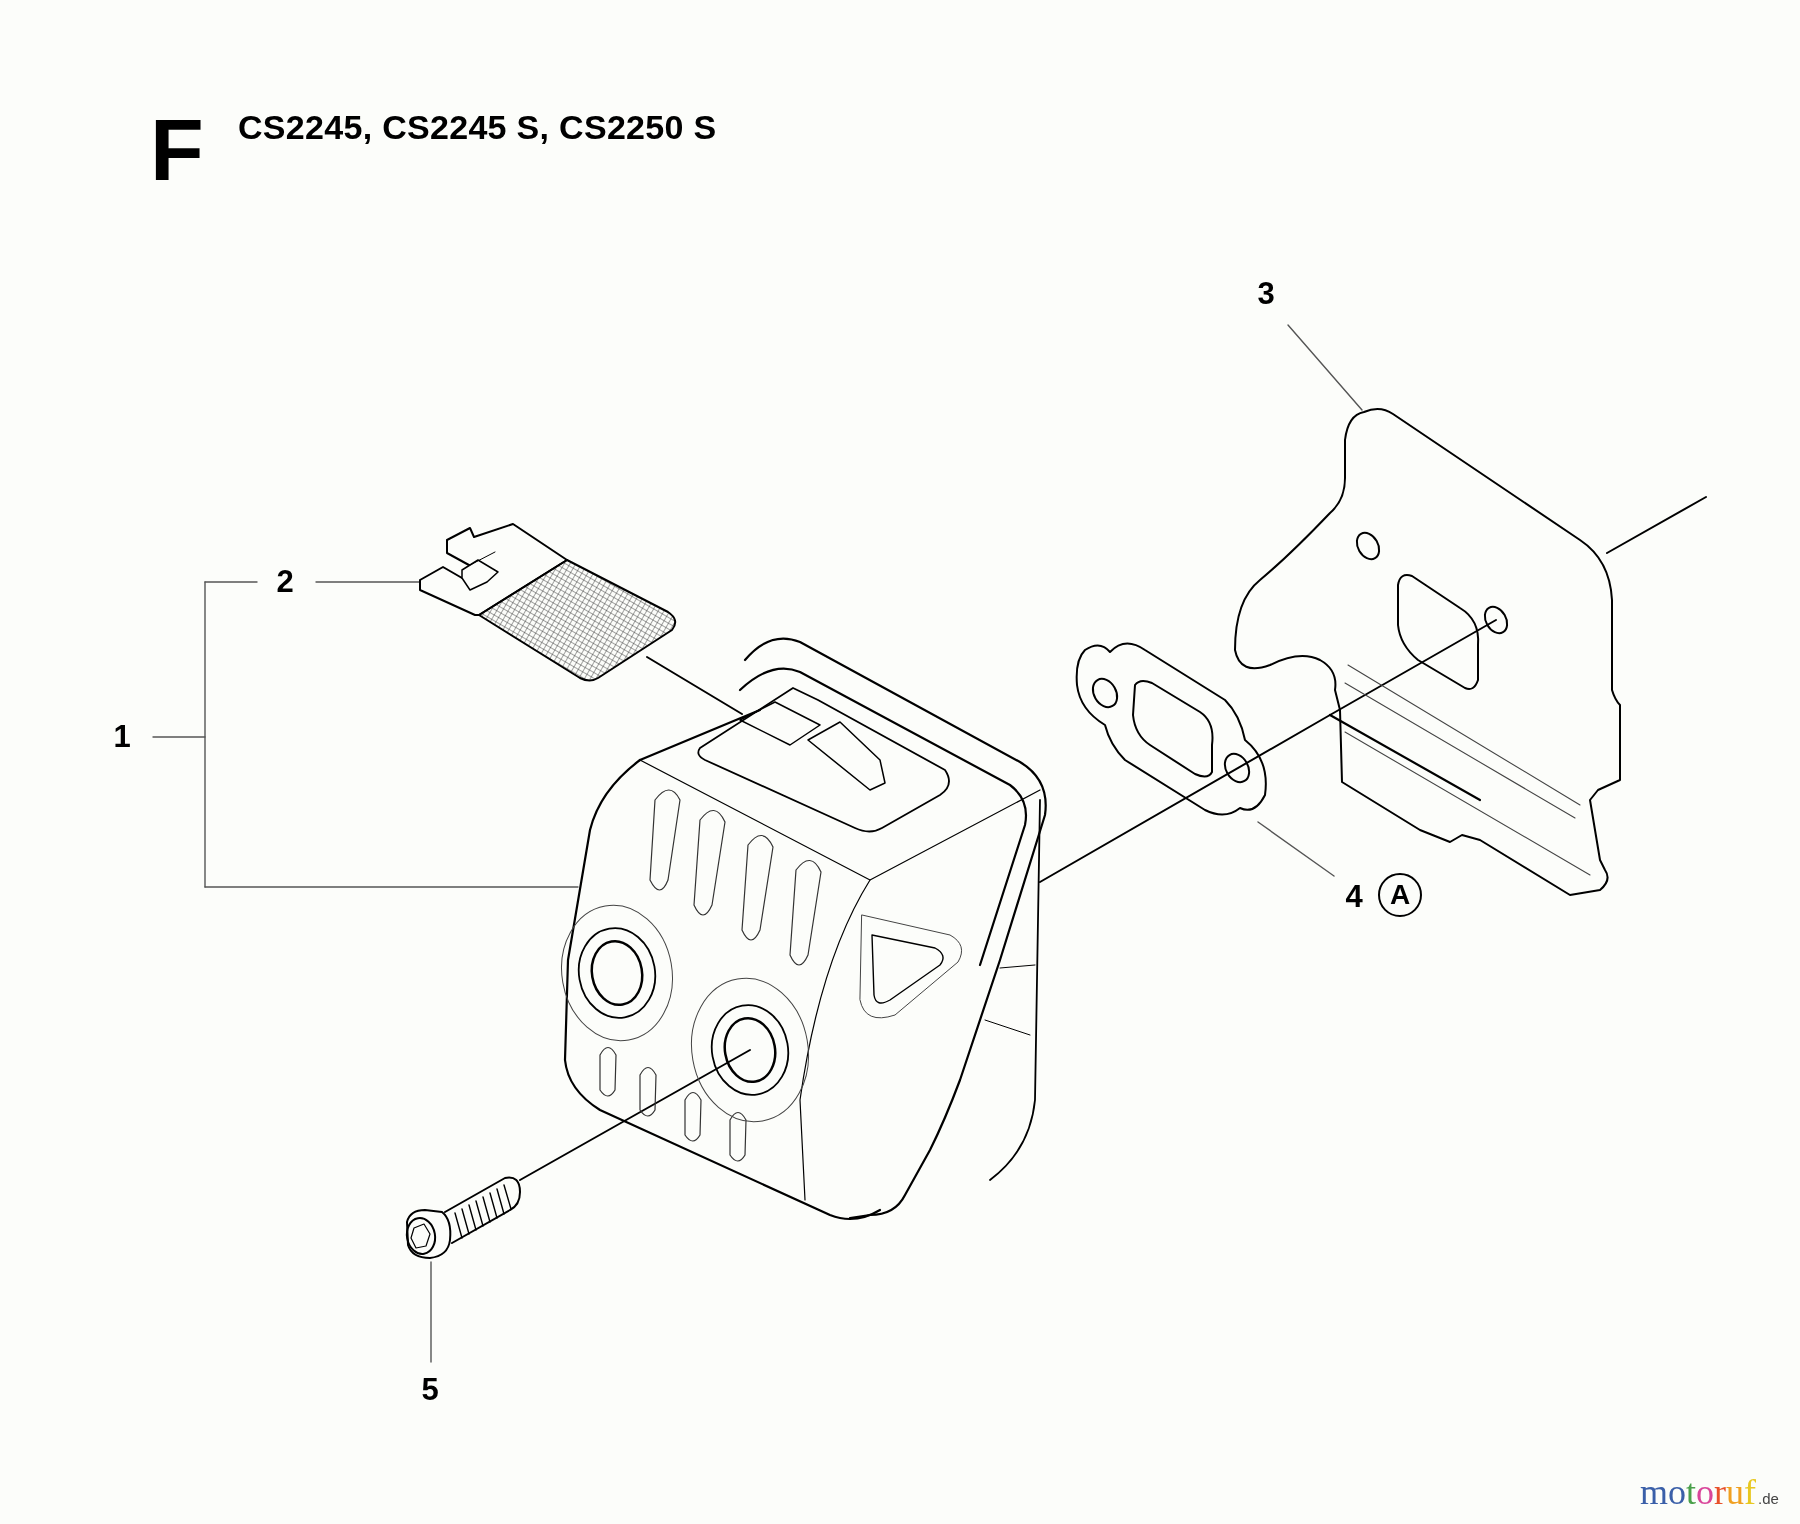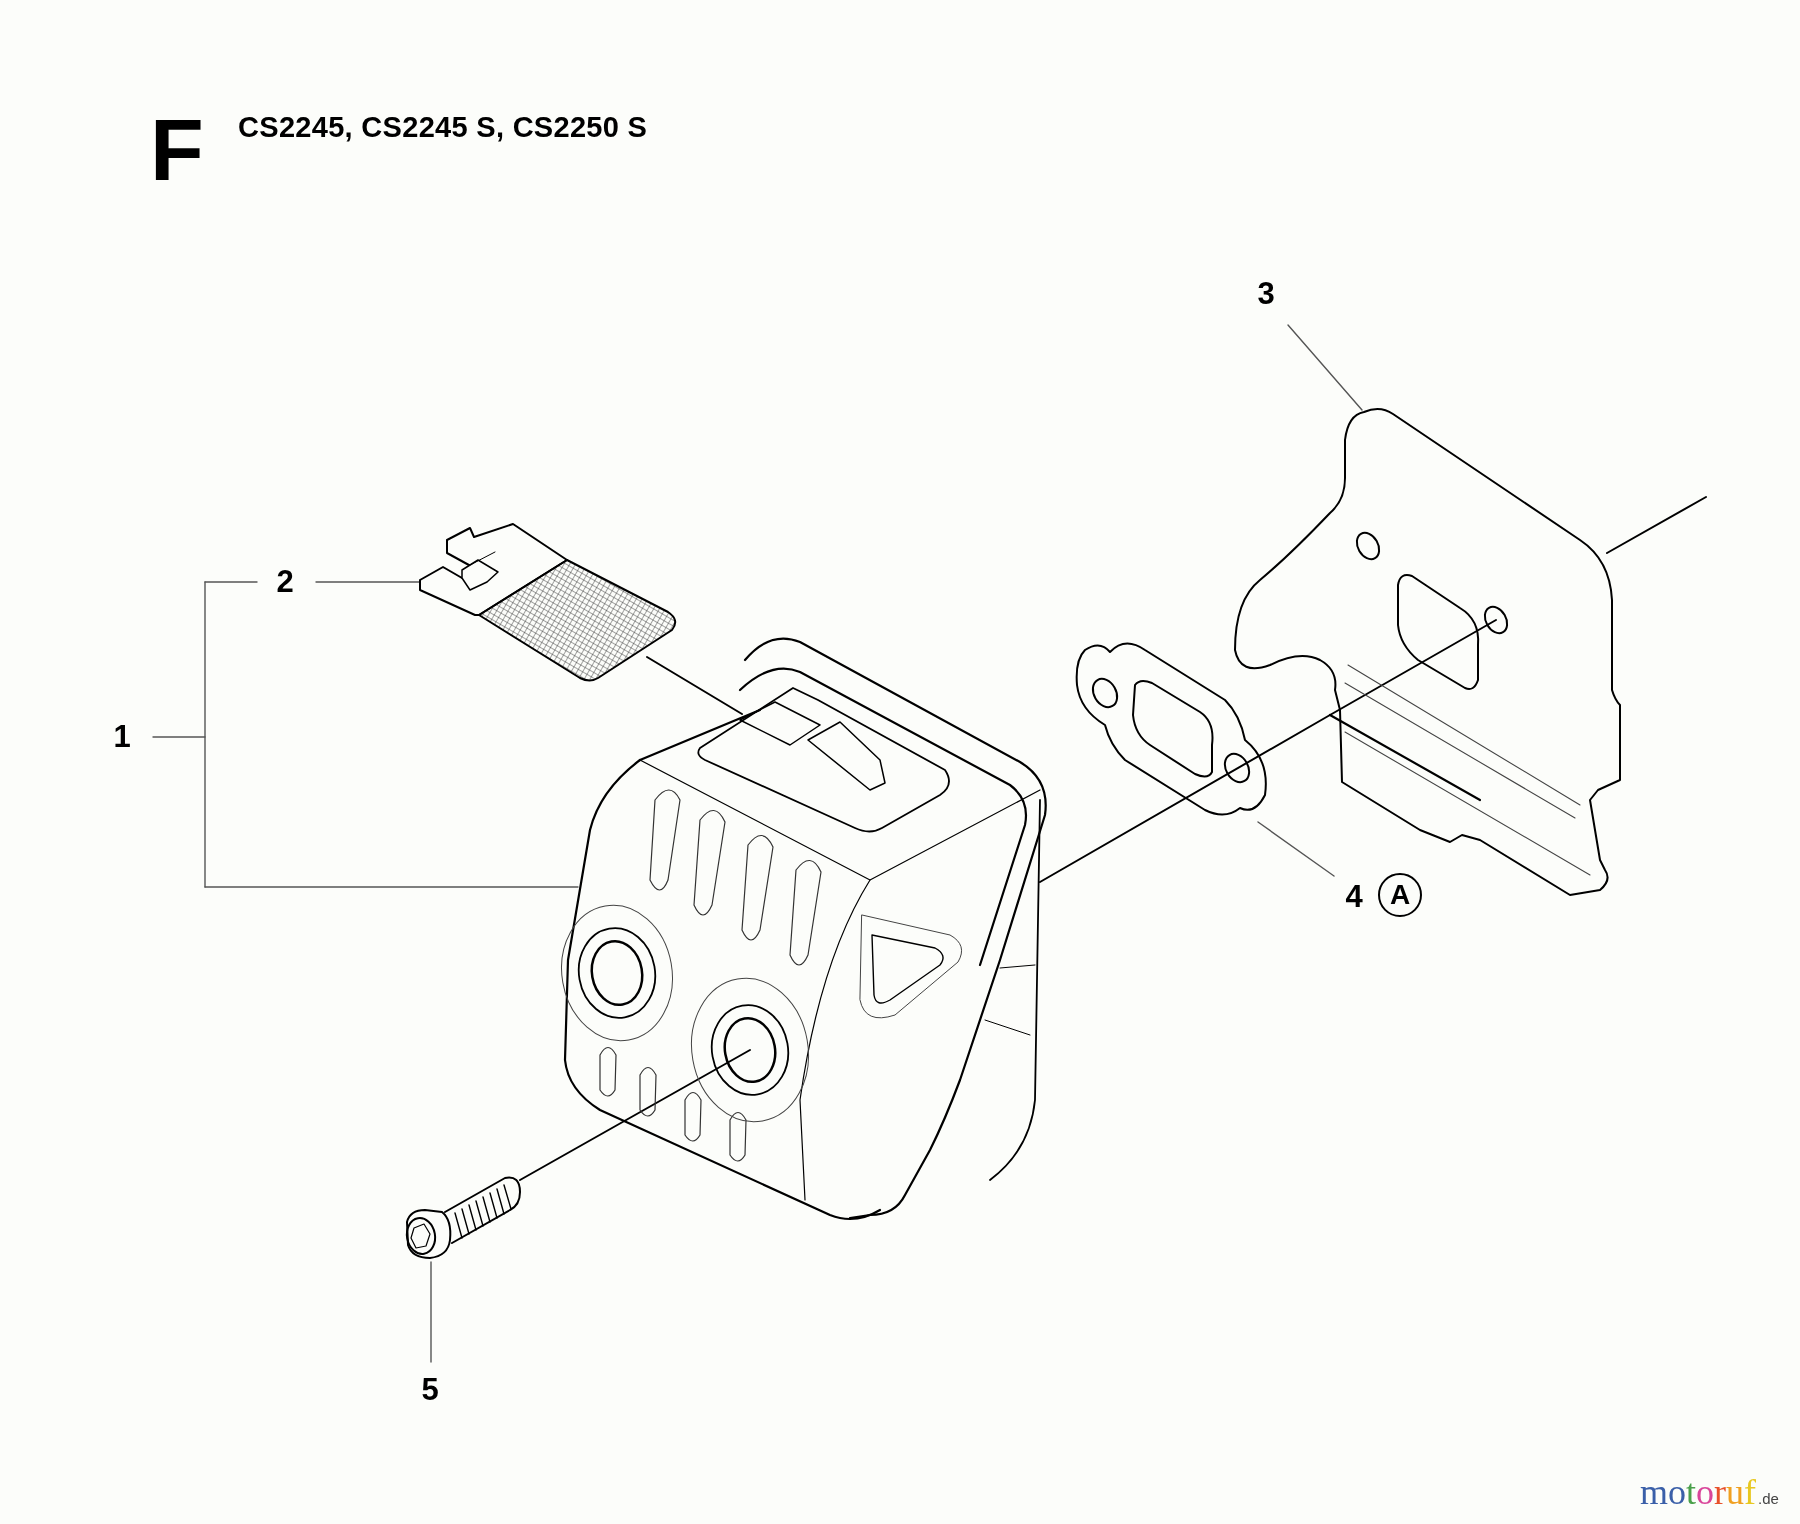--- a/index.html
+++ b/index.html
@@ -11,21 +11,21 @@
   }
   #diagram { position: absolute; left: 0; top: 0; width: 1800px; height: 1524px; }
   .section-letter {
     position: absolute; left: 150px; top: 106px;
     font-family: "Liberation Sans", sans-serif;
     font-weight: bold; font-size: 88px; line-height: 88px; color: #000;
   }
   .model-list {
     position: absolute; left: 238px; top: 111px;
     font-family: "Liberation Sans", sans-serif;
-    font-weight: bold; font-size: 29px; line-height: 32px; color: #000;
+    font-weight: bold; font-size: 34px; line-height: 32px; color: #000;
     letter-spacing: 0.3px;
   }
   .callout {
     position: absolute;
     font-family: "Liberation Sans", sans-serif;
     font-weight: bold; font-size: 31px; line-height: 32px; color: #000;
     text-align: center; width: 30px;
   }
   .circled {
     position: absolute; width: 40px; height: 40px; border: 2px solid #000;

